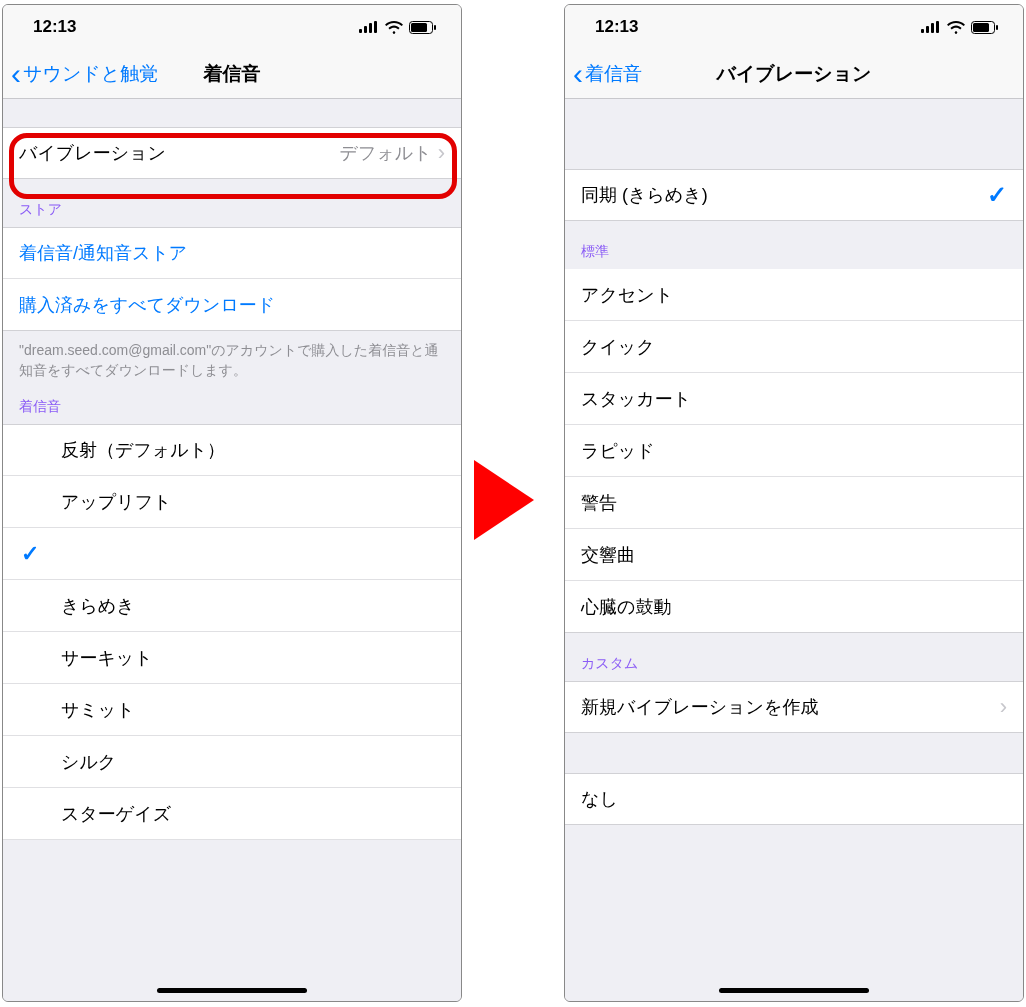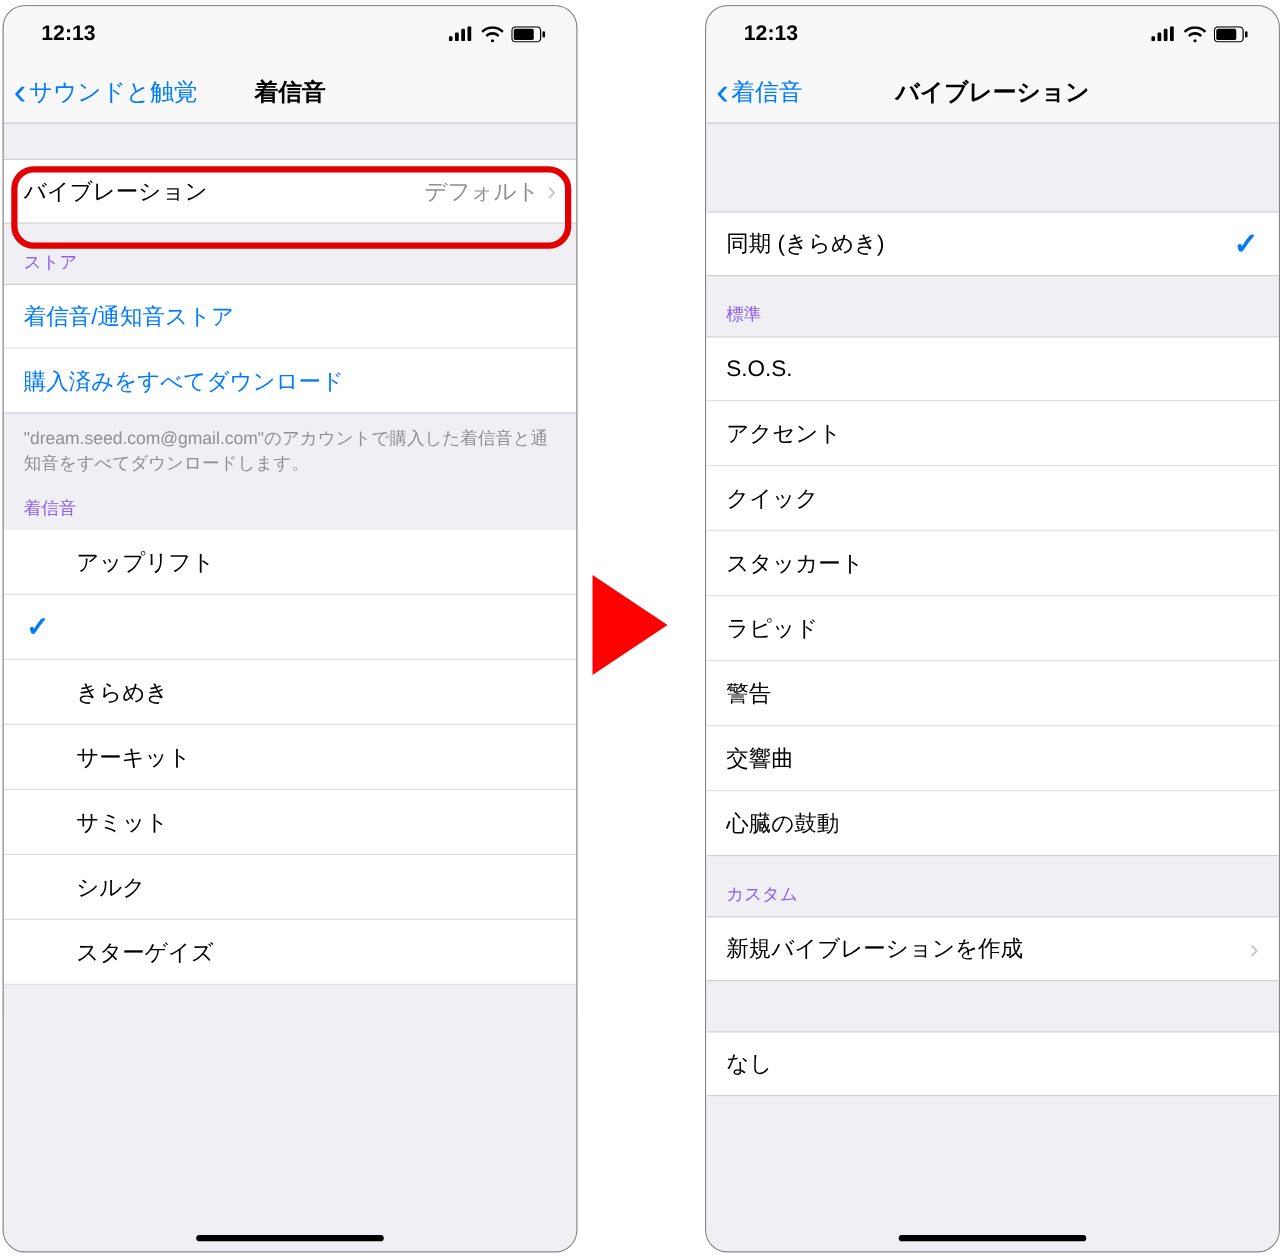--- a/index.html
+++ b/index.html
@@ -11,21 +11,21 @@
     display: flex;
     align-items: flex-start;
     justify-content: space-between;
     padding: 4px 2px;
     position: relative;
   }
   .phone {
     width: 460px;
     height: 998px;
     border: 1px solid #888;
-    border-radius: 18px;
+    border-radius: 6px;
     overflow: hidden;
     background: #efeff4;
     display: flex;
     flex-direction: column;
     position: relative;
   }
   .status-bar {
     height: 44px;
     display: flex;
     align-items: center;
@@ -190,20 +190,23 @@
     <div class="cell link first-in-group">
       <span class="label">着信音/通知音ストア</span>
     </div>
     <div class="cell link last-in-group">
       <span class="label">購入済みをすべてダウンロード</span>
     </div>
     <div class="footer-text">"dream.seed.com@gmail.com"のアカウントで購入した着信音と通知音をすべてダウンロードします。</div>
 
     <div class="section-header tight">着信音</div>
 
+    <div class="cell indent first-in-group">
+      <span class="label">反射（デフォルト）</span>
+    </div>
     <div class="cell indent">
       <span class="label">アップリフト</span>
     </div>
     <div class="cell indent">
       <span class="check-slot">✓</span>
     </div>
     <div class="cell indent">
       <span class="label">きらめき</span>
     </div>
     <div class="cell indent">
@@ -262,23 +265,20 @@
   </div>
 
   <div class="content">
     <div style="height:70px;"></div>
     <div class="cell first-in-group last-in-group">
       <span class="label">同期 (きらめき)</span>
       <span class="check-right">✓</span>
     </div>
 
     <div class="section-header">標準</div>
-    <div class="cell first-in-group">
-        <span class="label">S.O.S.</span>
-      </div>
     <div class="cell">
         <span class="label">アクセント</span>
       </div>
     <div class="cell">
         <span class="label">クイック</span>
       </div>
     <div class="cell">
         <span class="label">スタッカート</span>
       </div>
     <div class="cell">

